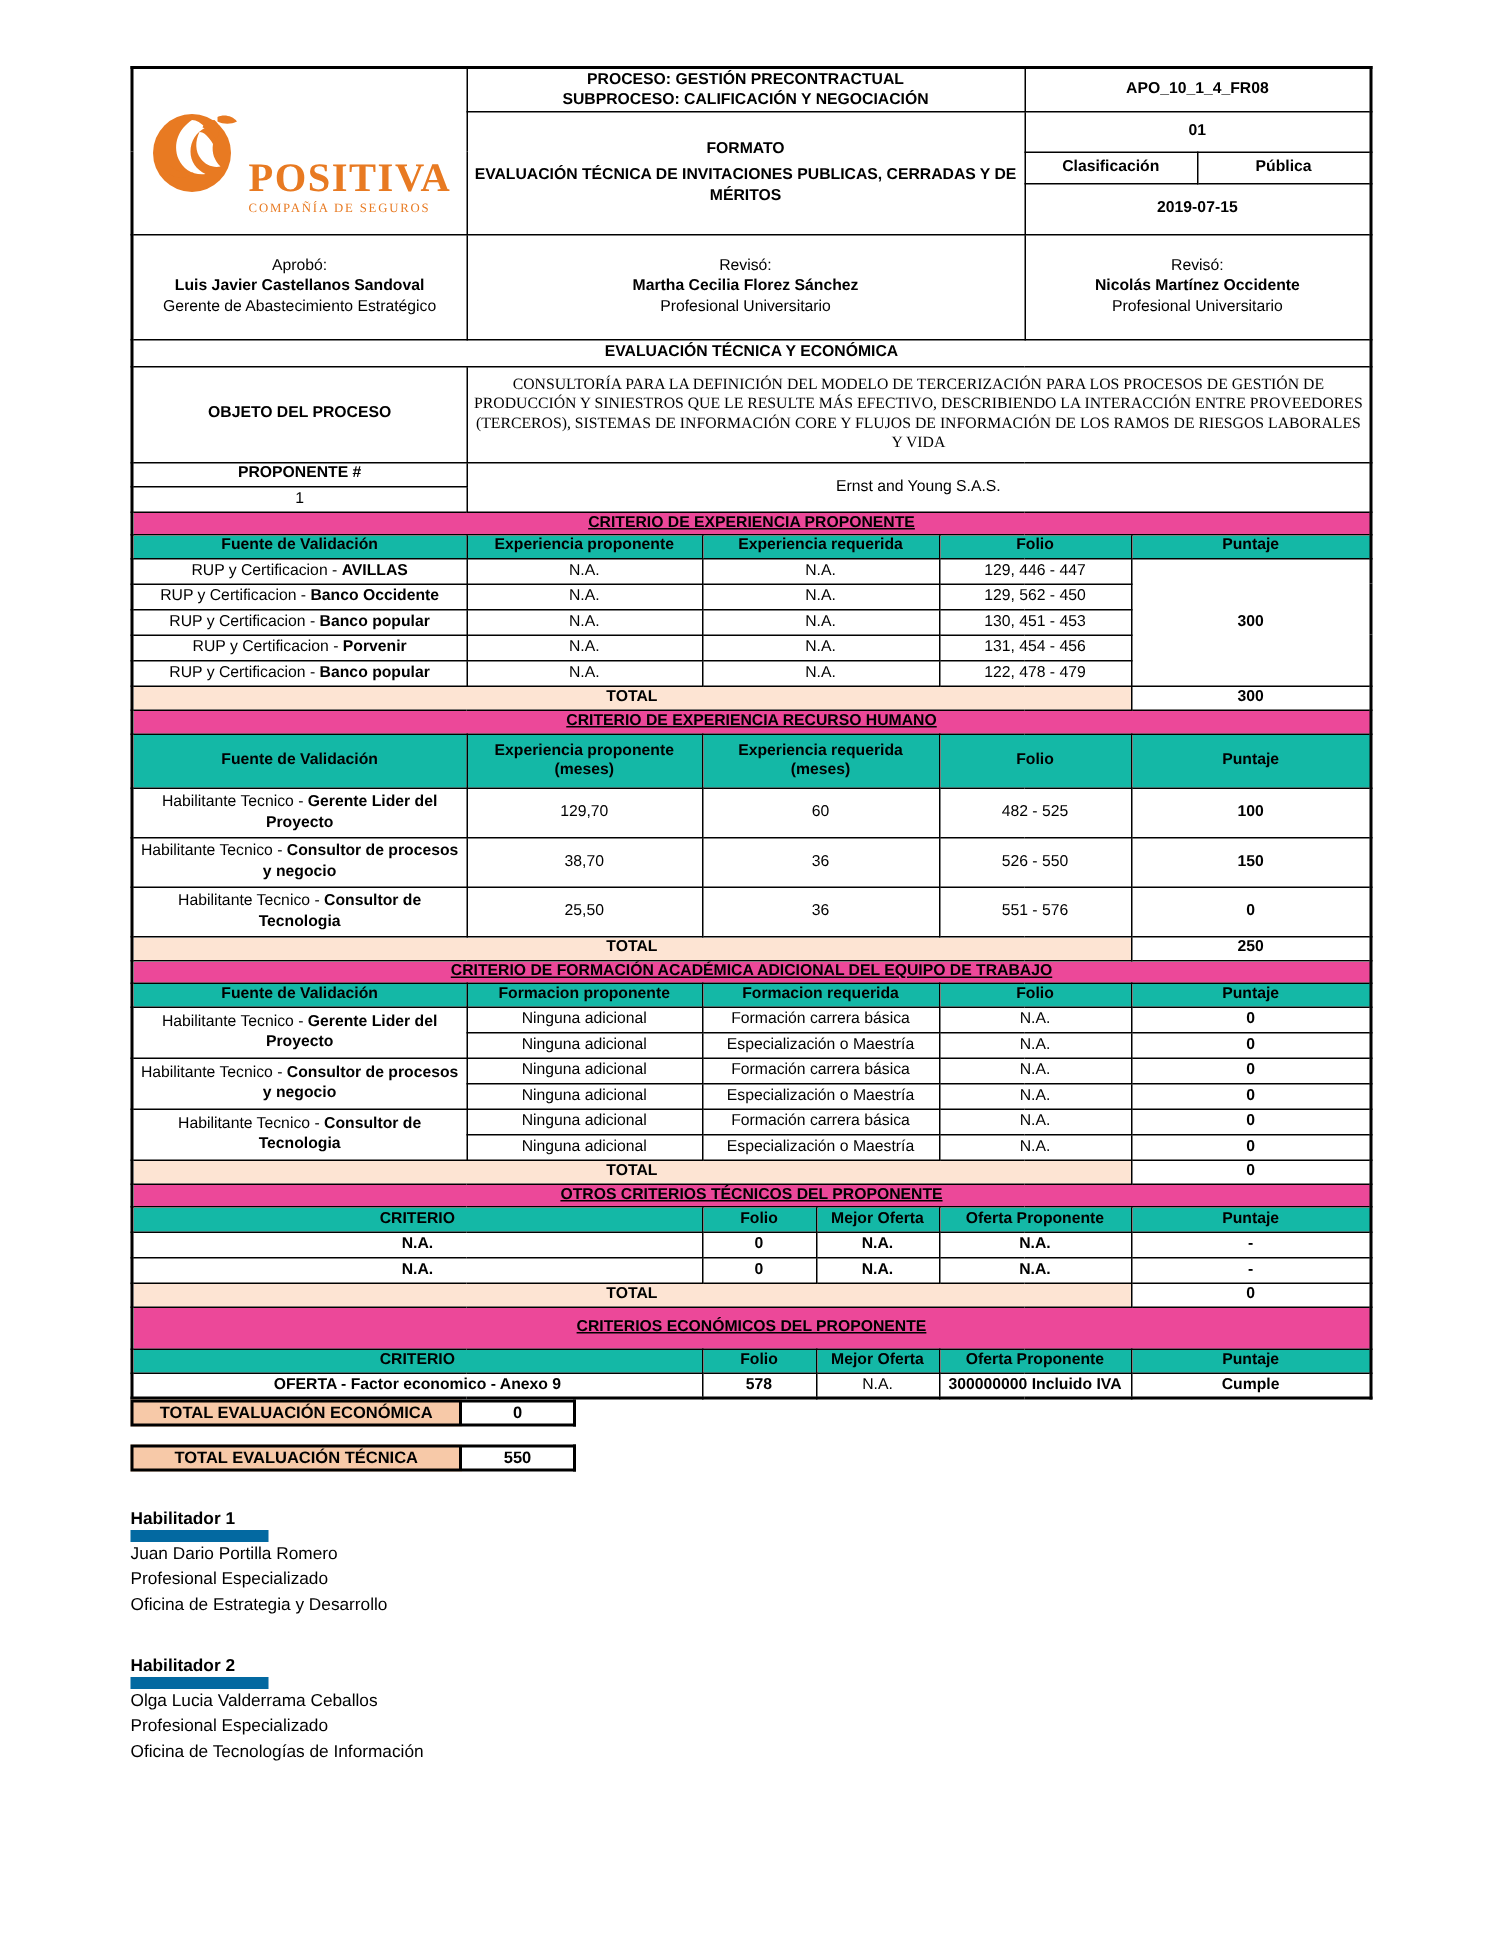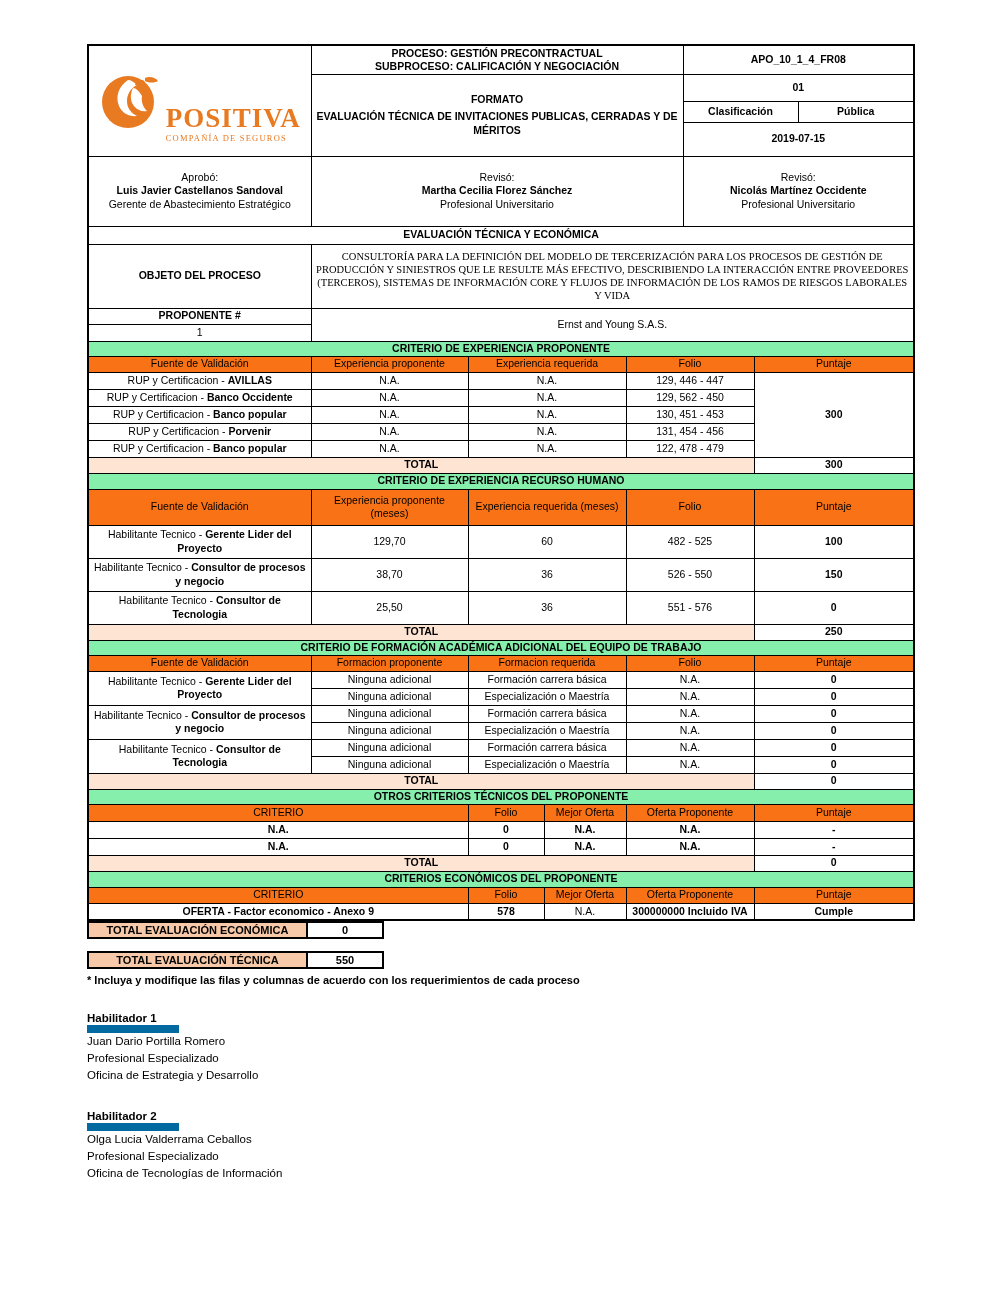--- a/index.html
+++ b/index.html
@@ -9,22 +9,22 @@
   }
   .sheet{position:absolute;left:87px;top:44px;width:826px;}
   table.doc{border-collapse:collapse;table-layout:fixed;width:826px;border:2px solid #000;}
   table.doc td{
     border:1px solid #000;padding:0 3px;font-size:10.5px;line-height:1.25;
     text-align:center;vertical-align:middle;overflow:hidden;
   }
   .left{text-align:left;}
   .b{font-weight:bold;}
   .sb{font-weight:600;}
-  .bar{background:#86efac;font-weight:bold;}
-  .colhead{background:#f97316;font-weight:normal;}
+  .bar{background:#ec4899;font-weight:bold;text-decoration:underline;}
+  .colhead{background:#14b8a6;font-weight:bold;}
   .total{background:#FDE4D3;font-weight:bold;}
   .logo-cell{padding:4px;}
   .logo-wrap{display:flex;align-items:center;justify-content:center;gap:5px;}
   .brand-text{color:#E87A22;text-align:left;}
   .brand-name{font-family:"Liberation Serif",serif;font-size:27px;font-weight:bold;letter-spacing:1px;line-height:1;margin-top:48px;}
   .brand-tag{font-family:"Liberation Serif",serif;font-size:8.5px;letter-spacing:1.2px;margin-top:1px;}
   .objeto-text{font-size:10.5px;text-align:left;padding:2px 4px;font-family:Liberation Serif, serif;}
   .sumrow{display:flex;margin-left:0;}
   .sumlabel{width:217px;background:#F7C9A8;border:2px solid #000;font-weight:bold;
     font-size:11px;text-align:center;padding:1px 0;}
@@ -284,21 +284,21 @@
       <td class="b">0</td>
       <td class="b">N.A.</td>
       <td colspan="2" class="b">N.A.</td>
       <td colspan="2" class="b">-</td>
     </tr>
     <tr style="height:16px">
       <td colspan="6" class="total">TOTAL</td>
       <td colspan="2" class="b">0</td>
     </tr>
 
-    <tr style="height:16px">
+    <tr style="height:28px">
       <td colspan="8" class="bar">CRITERIOS ECONÓMICOS DEL PROPONENTE</td>
     </tr>
     <tr style="height:16px">
       <td colspan="2" class="colhead">CRITERIO</td>
       <td class="colhead">Folio</td>
       <td class="colhead">Mejor Oferta</td>
       <td colspan="2" class="colhead">Oferta Proponente</td>
       <td colspan="2" class="colhead">Puntaje</td>
     </tr>
     <tr style="height:17px">
@@ -313,21 +313,20 @@
 
   <div class="sumrow" style="">
     <div class="sumlabel">TOTAL EVALUACIÓN ECONÓMICA</div>
     <div class="sumval">0</div>
   </div>
   <div class="sumrow" style="margin-top:12px">
     <div class="sumlabel">TOTAL EVALUACIÓN TÉCNICA</div>
     <div class="sumval">550</div>
   </div>
 
-  <div class="note">* Incluya y modifique las filas y columnas de acuerdo con los requerimientos de cada proceso</div>
 
   <div class="hab">
     <div class="hab-head">Habilitador 1</div>
     <div class="hab-line">Juan Dario Portilla Romero</div>
     <div class="hab-line">Profesional Especializado</div>
     <div class="hab-line">Oficina de Estrategia y Desarrollo</div>
   </div>
   <div class="hab">
     <div class="hab-head">Habilitador 2</div>
     <div class="hab-line">Olga Lucia Valderrama Ceballos</div>

